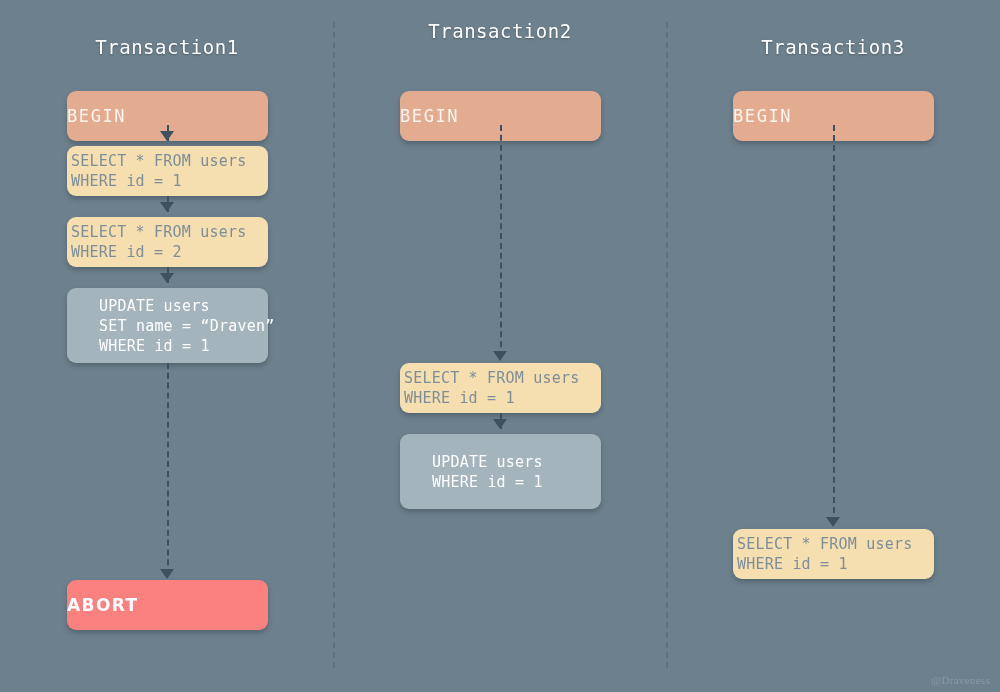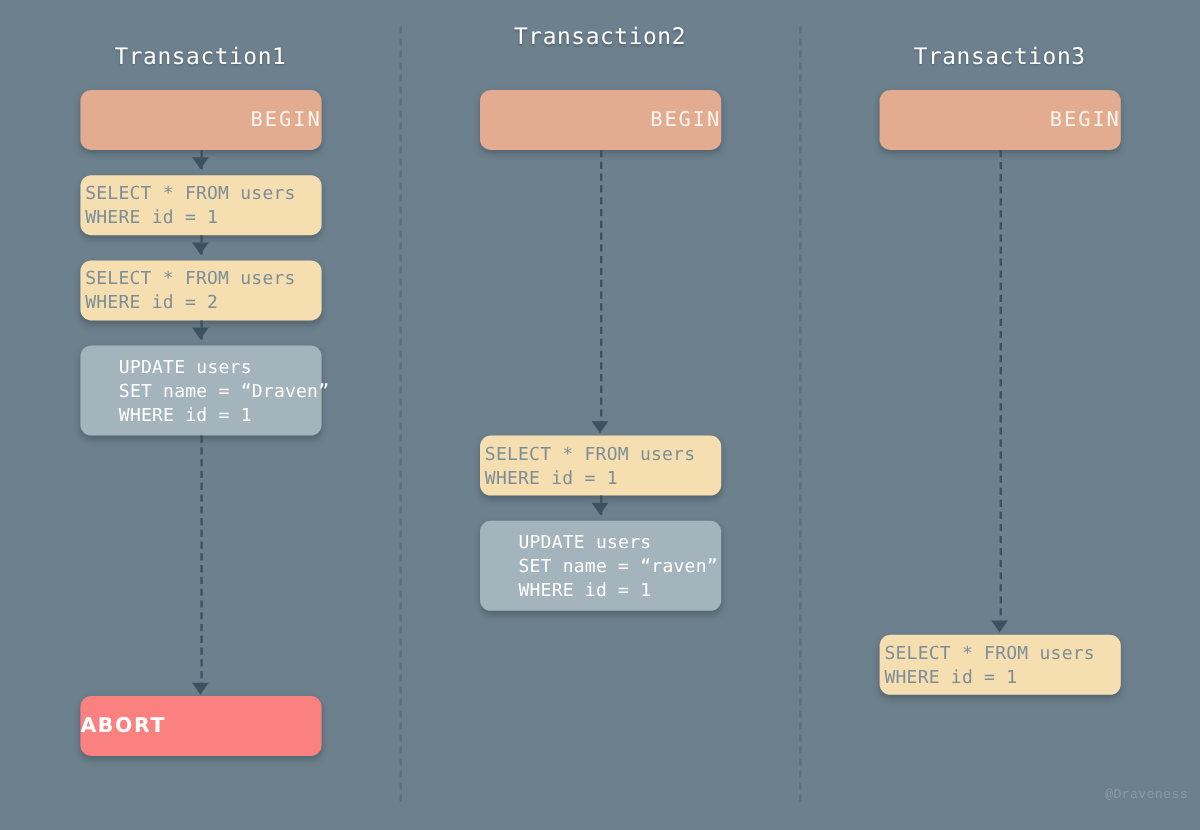--- a/index.html
+++ b/index.html
@@ -55,21 +55,22 @@
     white-space: pre;
     font-family: "DejaVu Sans Mono", monospace;
     font-size: 15px;
     line-height: 20px;
     letter-spacing: 0.2px;
   }
 
   
   .node.begin {
     background: #e3ab8f;
-    align-items: flex-end;
+    align-items: flex-start;
+    margin-top: 16px;
   }
   .node.begin .line {
     color: #fdf4ee;
     font-size: 17px;
     letter-spacing: 1.6px;
   }
 
   
   .node.select {
     background: #f5deb0;
@@ -112,23 +113,23 @@
     height: 0;
     border-left: 7px solid transparent;
     border-right: 7px solid transparent;
     border-top: 10px solid #3e5160;
   }
 
   
   .watermark {
     position: absolute;
     right: 10px;
-    bottom: 23px;
+    bottom: 6px;
     color: #8a9aa5;
-    font-family: Liberation Mono, monospace;
+    font-family: Liberation Serif, serif;
     font-size: 11px;
     letter-spacing: 0.3px;
   }
 </style>
 </head>
 <body>
 
 <div id="stage">
 
   <div class="col-sep" style="left:333px;"></div>
@@ -184,21 +185,20 @@
   <div class="node select" style="left:400px; top:363px; width:201px; height:50px;">
     <div class="line">SELECT * FROM users</div>
     <div class="line">WHERE id = 1</div>
   </div>
 
   <div class="conn" style="left:500px; top:413px; height:16px;"></div>
   <div class="arrowhead" style="left:493px; top:419px;"></div>
 
   <div class="node update" style="left:400px; top:434px; width:201px; height:75px;">
     <div class="line">UPDATE users</div>
-    <div class="line">SET name = “raven”</div>
     <div class="line">WHERE id = 1</div>
   </div>
 
   <div class="col-title" style="left:713px; top:36px; width:240px;">Transaction3</div>
 
   <div class="node begin" style="left:733px; top:75px; width:201px; height:50px;">
     <div class="line">BEGIN</div>
   </div>
 
   <div class="conn" style="left:833px; top:125px; height:398px;"></div>

